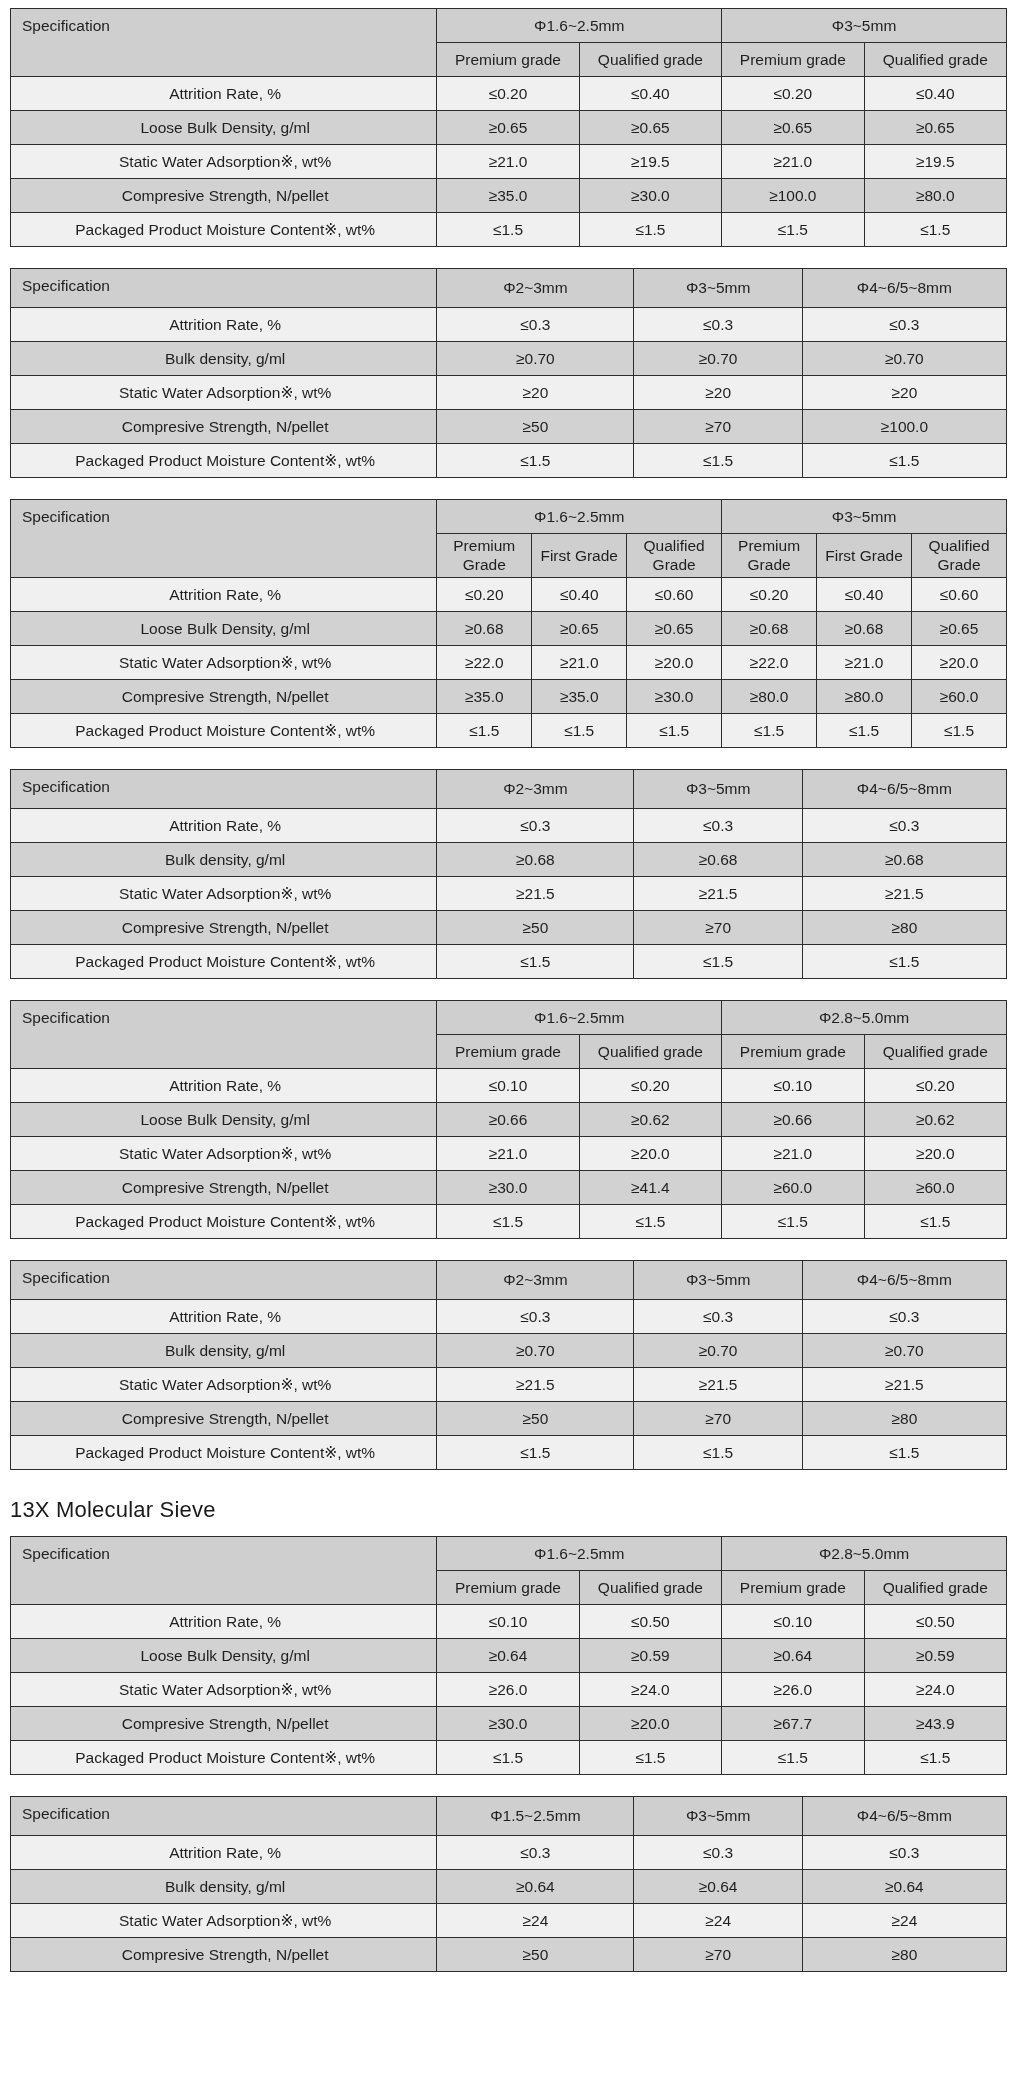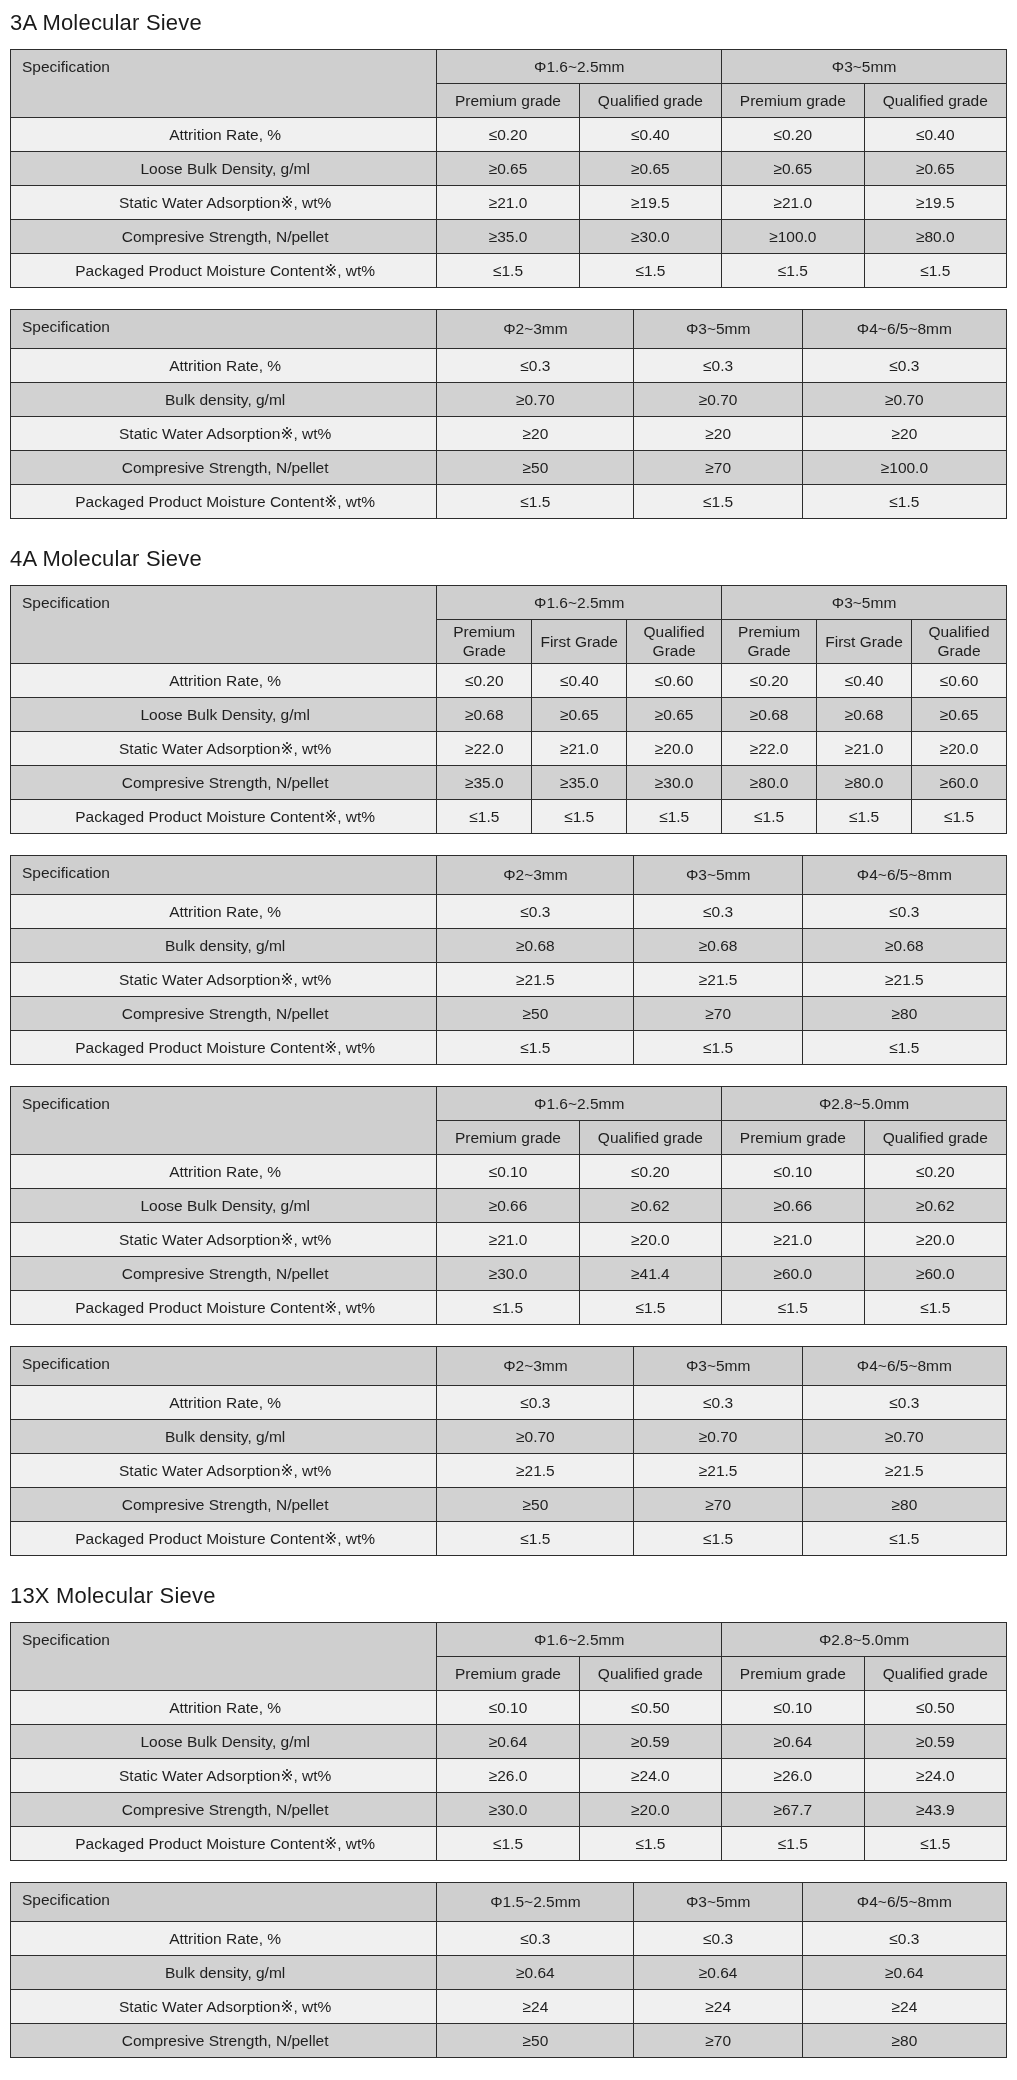--- a/index.html
+++ b/index.html
@@ -54,21 +54,20 @@
   
   table.size-table col.c-spec { width: 42.8%; }
   table.size-table col.c1 { width: 19.8%; }
   table.size-table col.c2 { width: 16.9%; }
   table.size-table col.c3 { width: 20.5%; }
 </style>
 </head>
 <body>
 
 <div class="page" id="content">
-    <div class="section-title first">3A Molecular Sieve</div>
     <table class="spec-table grade-table">
       <colgroup>
         <col style="width: 42.8%;">
         <col style="width: 14.3%;">
         <col style="width: 14.3%;">
         <col style="width: 14.3%;">
         <col style="width: 14.3%;">
       </colgroup>
       <thead>
         <tr>
@@ -162,21 +161,20 @@
           <td class="value-cell">≥100.0</td>
         </tr>
         <tr>
           <th class="row-label">Packaged Product Moisture Content※, wt%</th>
           <td class="value-cell">≤1.5</td>
           <td class="value-cell">≤1.5</td>
           <td class="value-cell">≤1.5</td>
         </tr>
       </tbody>
     </table>
-    <div class="section-title">4A Molecular Sieve</div>
     <table class="spec-table grade-table">
       <colgroup>
         <col style="width: 42.8%;">
         <col style="width: 9.533%;">
         <col style="width: 9.533%;">
         <col style="width: 9.533%;">
         <col style="width: 9.533%;">
         <col style="width: 9.533%;">
         <col style="width: 9.533%;">
       </colgroup>

